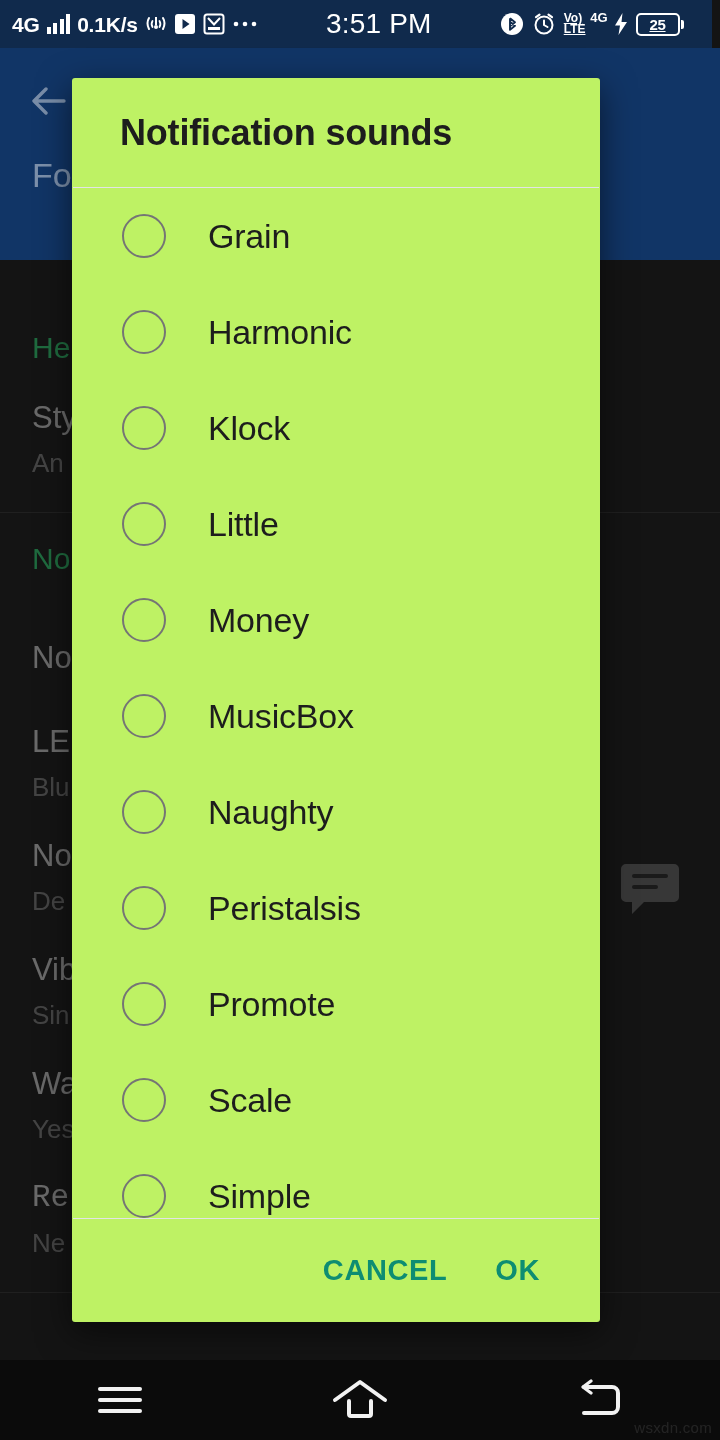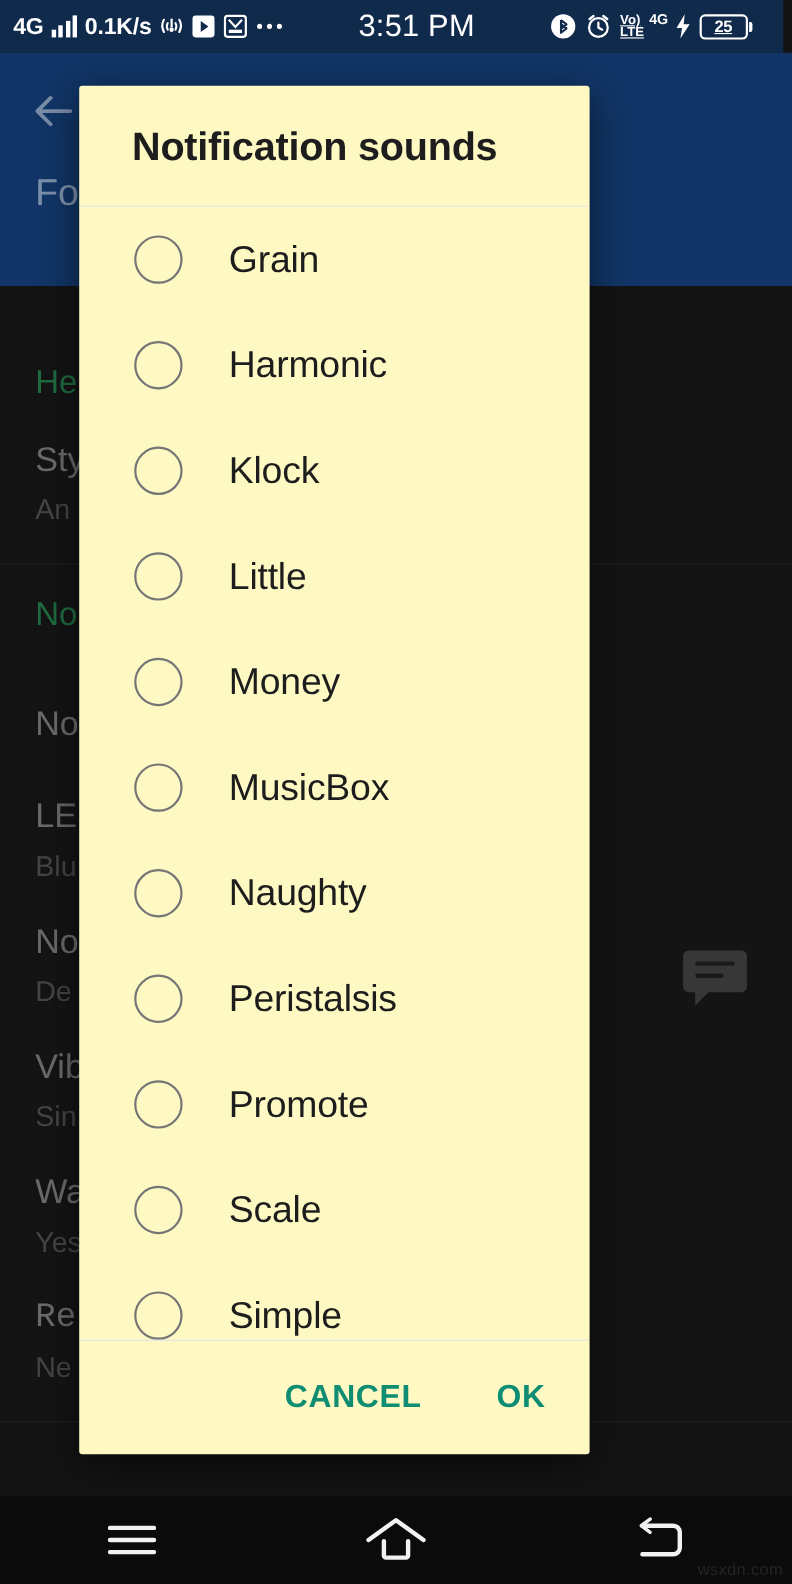--- a/index.html
+++ b/index.html
@@ -182,22 +182,22 @@
   #bg-chat-icon {
     position: absolute;
     left: 620px; top: 600px;
     opacity: 0.30;
   }
 
   
   #dialog {
     position: absolute;
     left: 72px; top: 78px;
-    width: 464px; height: 1244px;
-    background: #fef9c3;
+    width: 528px; height: 1244px;
+    background: #bef264;
     border-radius: 3px;
     box-shadow: 0 10px 34px rgba(0,0,0,0.55);
     z-index: 50;
     overflow: hidden;
     display: flex;
     flex-direction: column;
   }
   #dialog-title {
     flex: 0 0 auto;
     height: 109px;
@@ -245,22 +245,22 @@
     height: 1px;
     background: #e2e4e6;
     margin: 0 1px;
   }
   #dialog-buttons {
     flex: 0 0 auto;
     height: 103px;
     display: flex;
     align-items: center;
     justify-content: flex-end;
-    gap: 60px;
-    padding-right: 36px;
+    gap: 40px;
+    padding-right: 56px;
   }
   .dlg-btn {
     background: none;
     border: none;
     font-family: "Liberation Sans", sans-serif;
     font-size: 29px;
     font-weight: bold;
     letter-spacing: 0.6px;
     color: #0e8d72;
     cursor: pointer;

